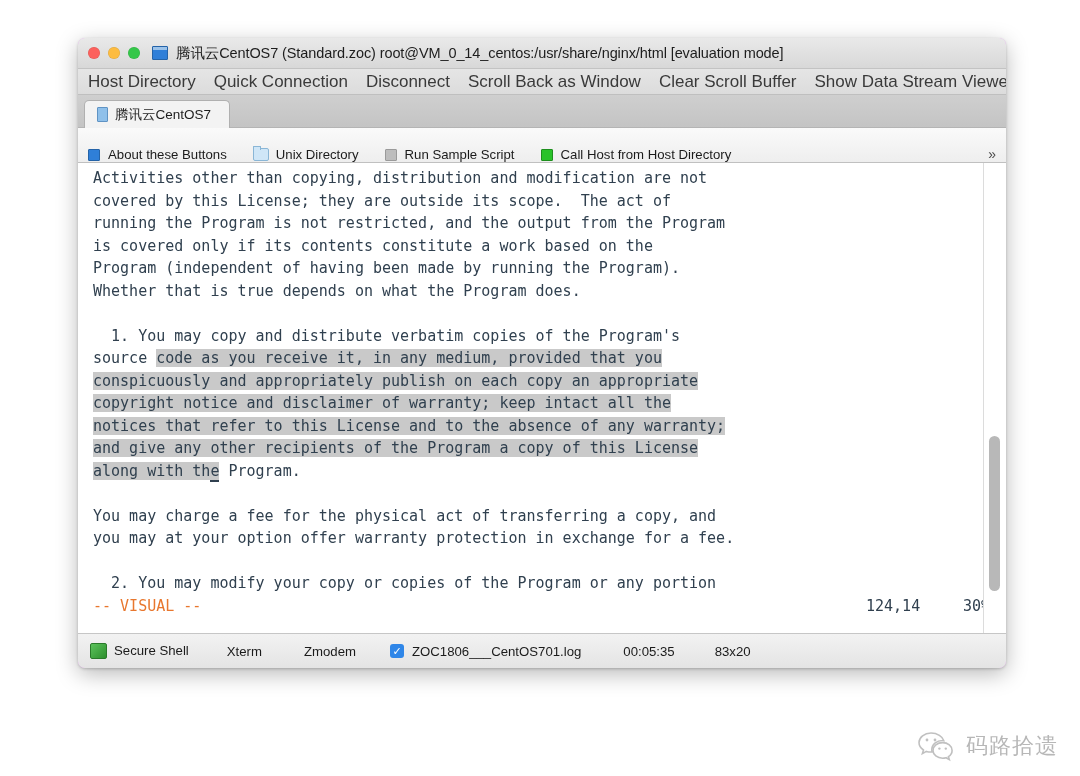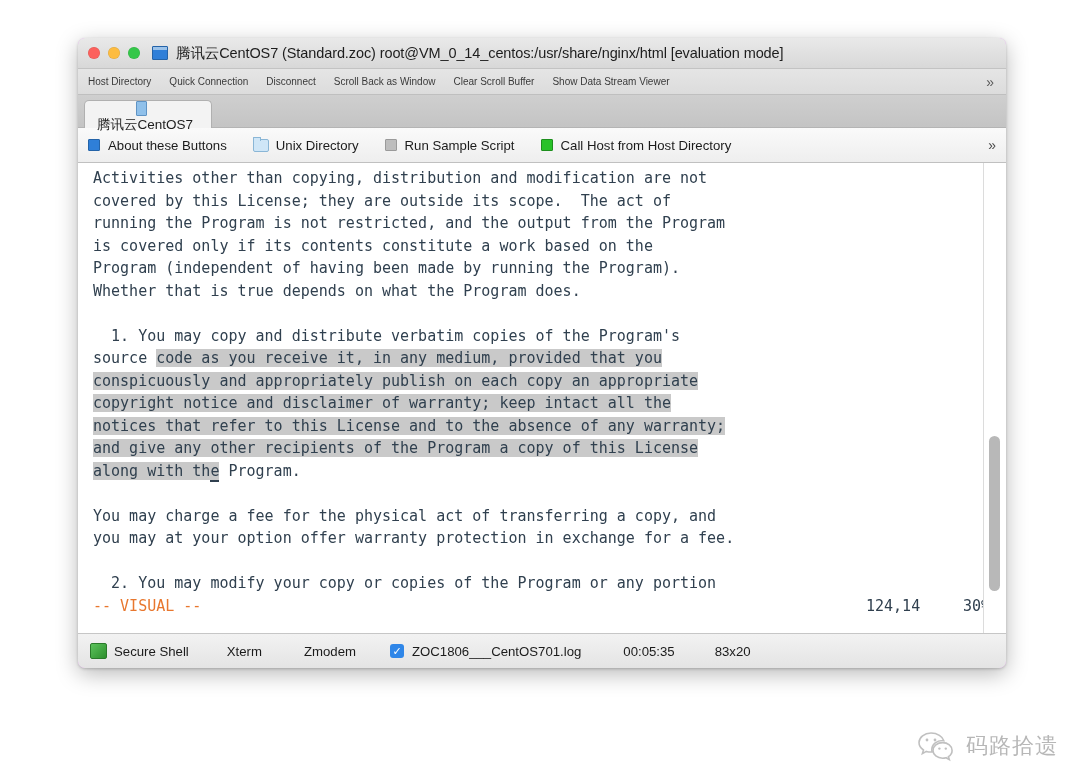--- a/index.html
+++ b/index.html
@@ -84,21 +84,21 @@
   .menubar {
     height: 25px;
     background: linear-gradient(to bottom, #e5e5e5 0%, #dcdcdc 100%);
     border-bottom: 1px solid #bfbfbf;
     display: flex;
     align-items: center;
     padding: 0 10px;
     flex: 0 0 auto;
   }
   .menu-item {
-    font-size: 10px;
+    font-size: 17px;
     color: #3a3a3a;
     margin-right: 18px;
     white-space: nowrap;
     cursor: default;
   }
   .menu-chev {
     margin-left: auto;
     font-size: 14px;
     color: #5a5a5a;
     padding-right: 2px;
@@ -121,38 +121,37 @@
     border-bottom: none;
     border-radius: 5px 5px 0 0;
     display: flex;
     align-items: center;
     padding: 0 18px 0 12px;
     font-size: 13.5px;
     color: #1d1d1d;
     white-space: nowrap;
     position: relative;
     top: 1px;
-    flex-direction: column;
   }
   .tab-icon {
     width: 9px; height: 13px;
     background: #8fc0ea;
     border: 1px solid #5f93c4;
     border-radius: 1px;
     margin-right: 7px;
     flex: 0 0 auto;
   }
 
   
   .buttonbar {
     height: 34px;
     background: linear-gradient(to bottom, #fafafa 0%, #eeeeee 100%);
     border-bottom: 1px solid #c0c0c0;
     display: flex;
-    align-items: center;
+    align-items: flex-end;
     padding: 0 10px;
     flex: 0 0 auto;
   }
   .tbtn {
     display: flex;
     align-items: center;
     font-size: 13.2px;
     color: #1b1b1b;
     margin-right: 26px;
     white-space: nowrap;
@@ -274,21 +273,21 @@
   .shell-icon::after {
     content: "";
     position: absolute;
     right: -4px; top: -3px;
     width: 10px; height: 9px;
     background: #9cc3ea;
     border: 1px solid #5f93c4;
     border-radius: 1px;
     z-index: -1;
   }
-  .sb-shell { display: flex; align-items: center; margin-right: 38px; }
+  .sb-shell { display: flex; align-items: flex-start; margin-right: 38px; }
   .checkbox {
     width: 14px; height: 14px;
     background: #2f86e8;
     border-radius: 3px;
     margin-right: 8px;
     display: flex;
     align-items: center;
     justify-content: center;
     color: #fff;
     font-size: 11px;

